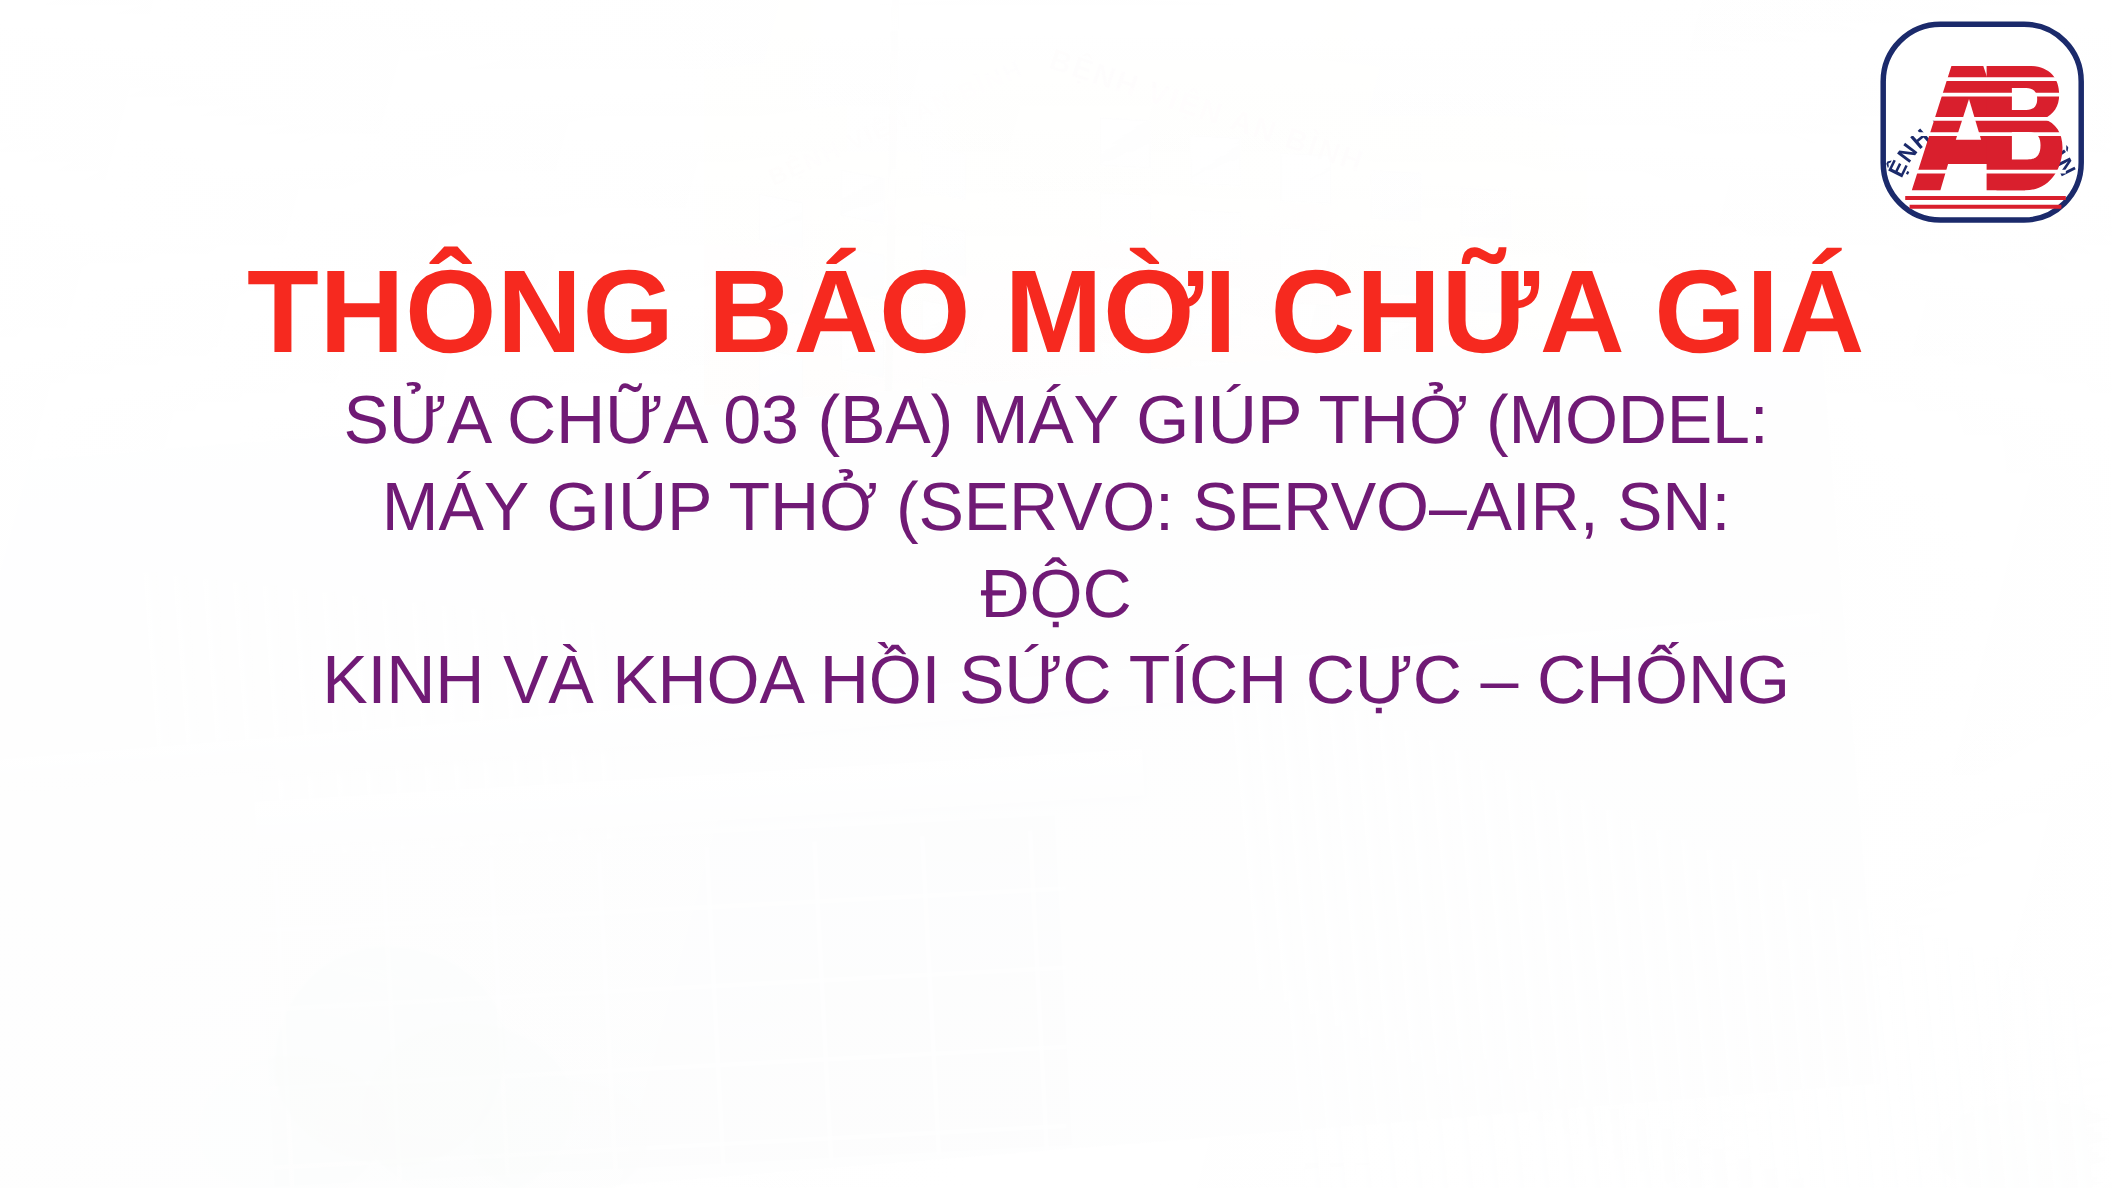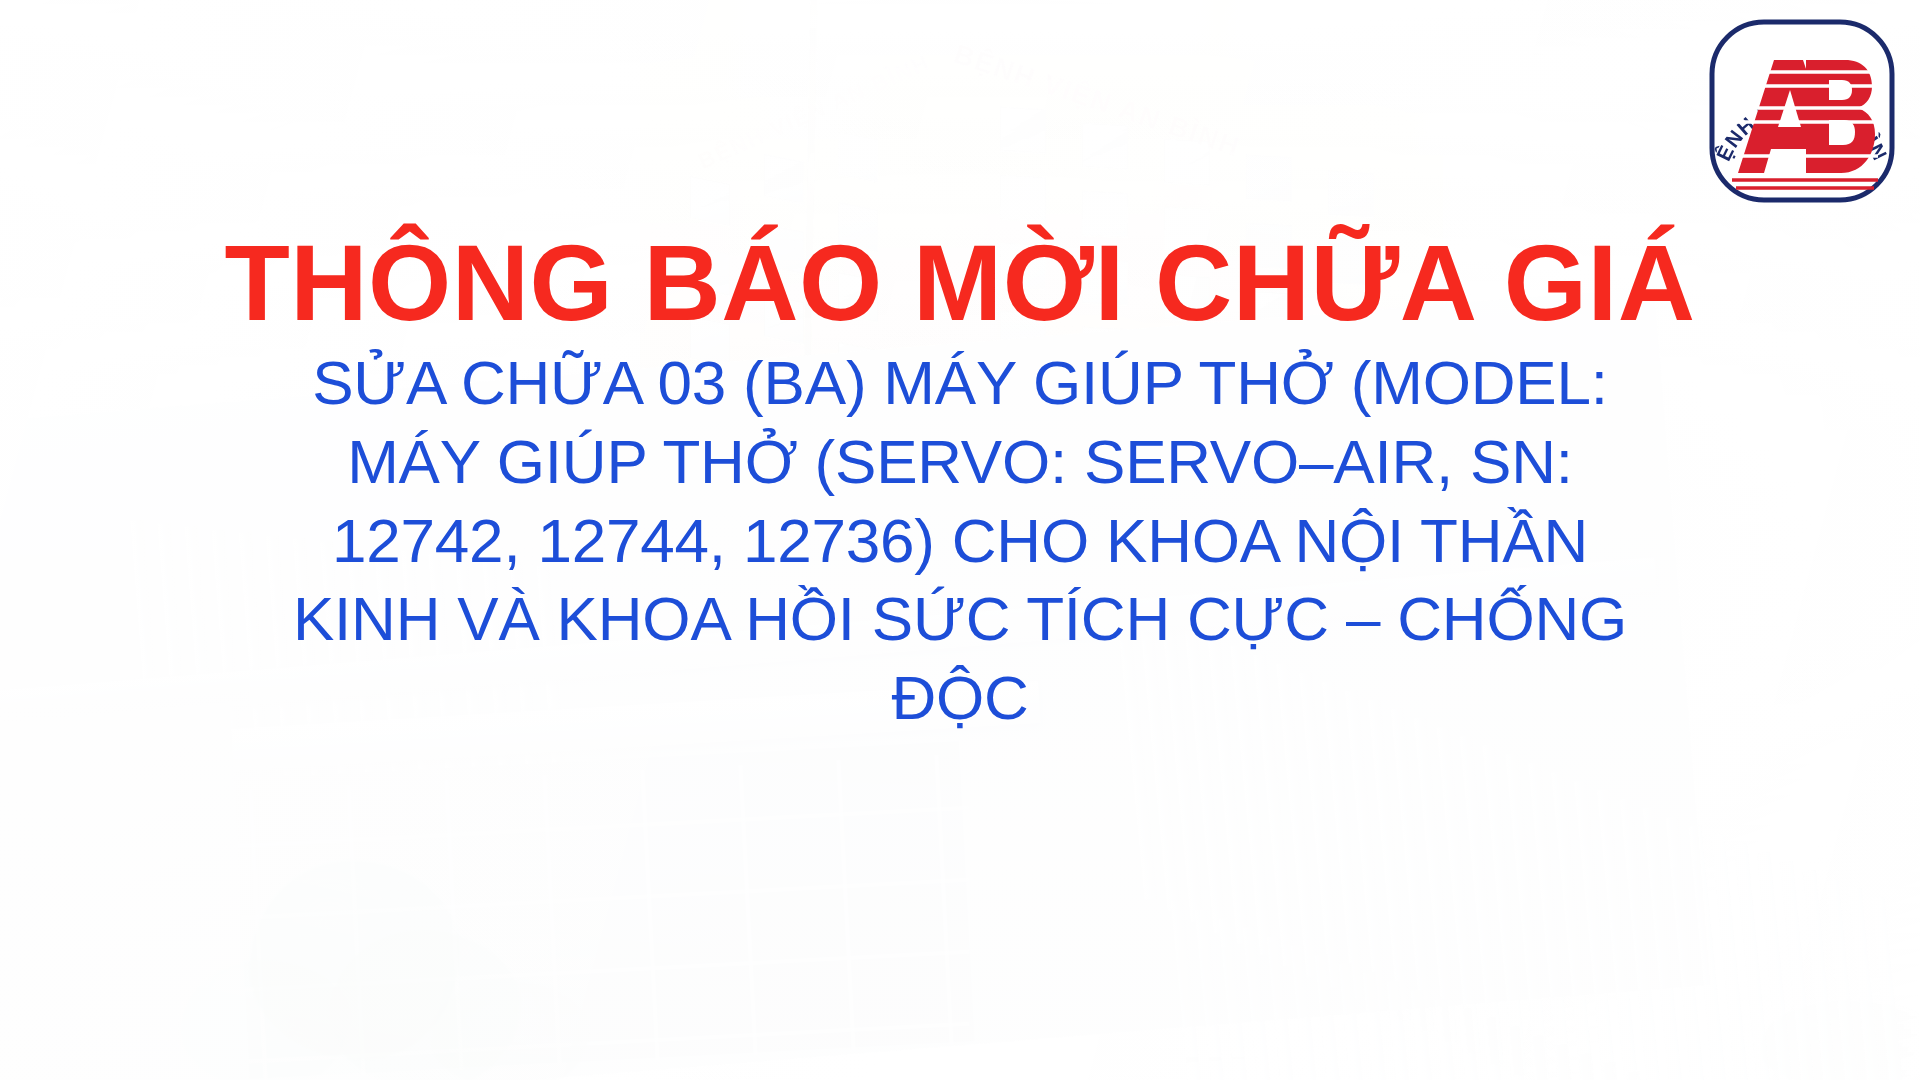--- a/index.html
+++ b/index.html
@@ -208,21 +208,21 @@
     white-space: nowrap;
     transform: scaleX(1.0);
     margin: 0 0 6px 0;
     text-align: center;
   }
   .subhead {
     font-family: "Liberation Sans", sans-serif;
     font-weight: 400;
     font-size: 62px;
     line-height: 1.27;
-    color: #1d4ed8;
+    color: #701a75;
     text-align: center;
     width: 1700px;
     margin: 0;
     letter-spacing: -0.2px;
   }
   .subhead .ln { display: block; white-space: nowrap; }
 </style>
 </head>
 <body>
 
@@ -439,19 +439,18 @@
       </g>
     </svg>
   </div>
 
   <div class="content">
     <h1 class="headline">THÔNG BÁO MỜI CHỮA GIÁ</h1>
 
     <div class="subhead" id="subhead">
         <span class="ln">SỬA CHỮA 03 (BA) MÁY GIÚP THỞ (MODEL:</span>
         <span class="ln">MÁY GIÚP THỞ (SERVO: SERVO–AIR, SN:</span>
-        <span class="ln">12742, 12744, 12736) CHO KHOA NỘI THẦN</span>
+        <span class="ln">ĐỘC</span>
         <span class="ln">KINH VÀ KHOA HỒI SỨC TÍCH CỰC – CHỐNG</span>
-        <span class="ln">ĐỘC</span>
       </div>
   </div>
 
 </div>
 
 </body></html>

